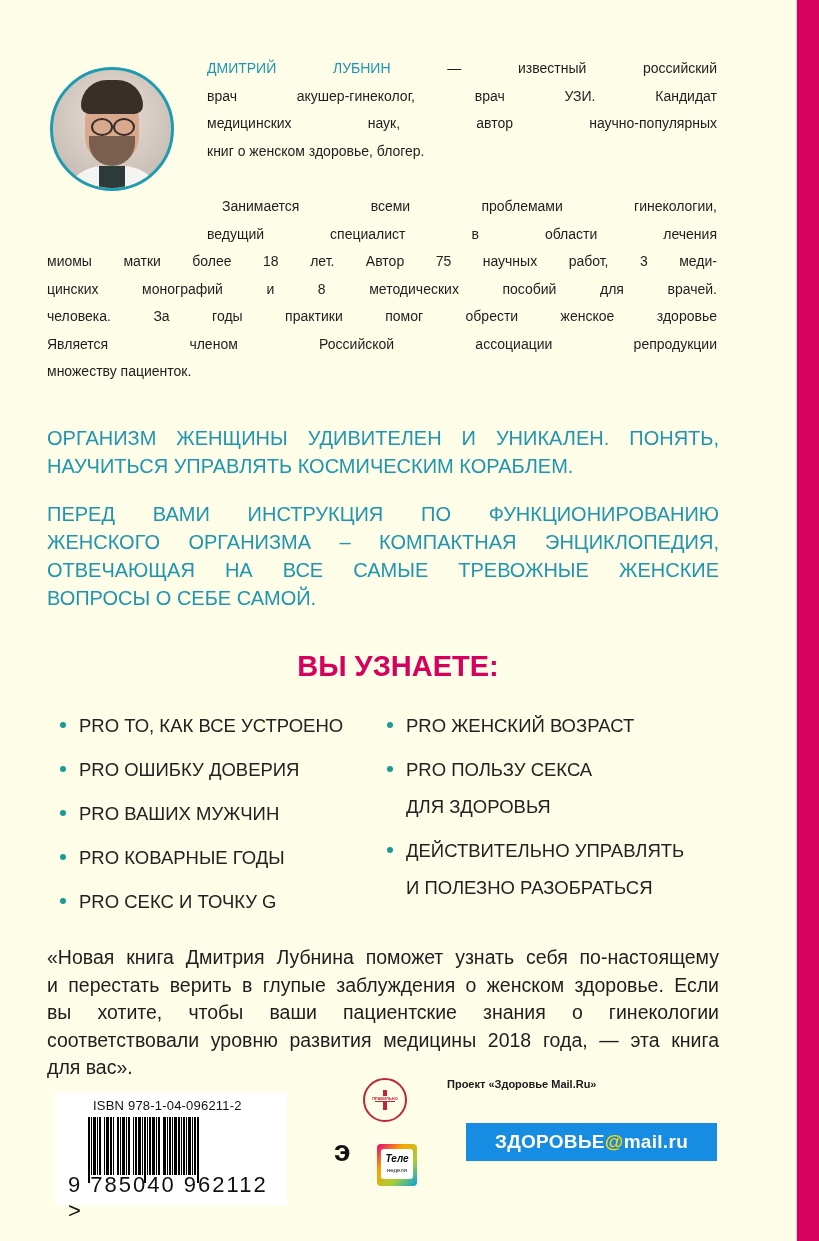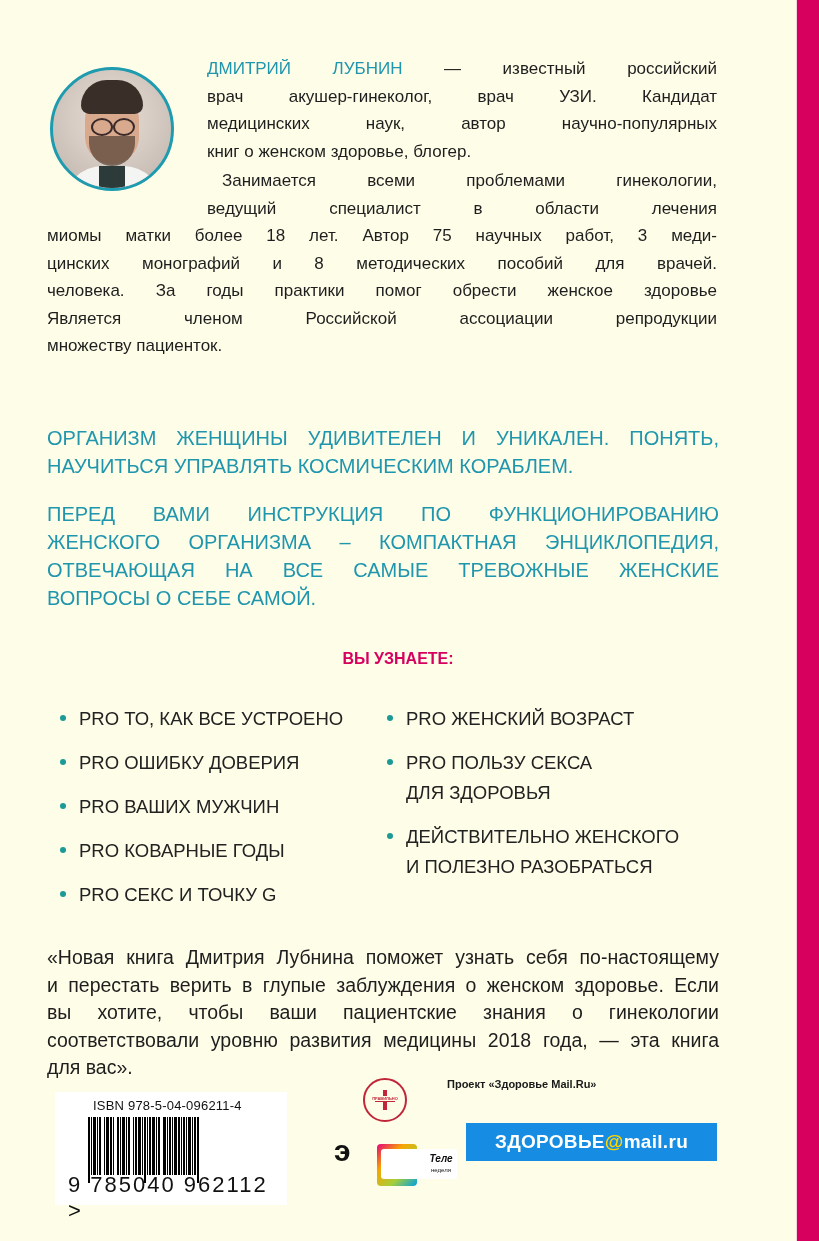--- a/index.html
+++ b/index.html
@@ -15,55 +15,55 @@
     border:3px solid #1f9bb0; box-sizing:border-box; overflow:hidden;
     background:radial-gradient(circle at 50% 40%, #e8dcd3 0%, #d7ccc3 45%, #bcb2aa 100%);
   }
   .photo .hair { position:absolute; left:28px; top:10px; width:62px; height:34px; border-radius:30px 30px 10px 10px; background:#3a2e28; }
   .photo .face { position:absolute; left:32px; top:26px; width:54px; height:68px; border-radius:26px 26px 30px 30px; background:#d9a98e; }
   .photo .glasses { position:absolute; top:48px; width:18px; height:14px; border:2px solid #3a2a2a; border-radius:50%; }
   .photo .beard { position:absolute; left:36px; top:66px; width:46px; height:30px; border-radius:0 0 24px 24px; background:#5a4538; opacity:.75; }
   .photo .coat { position:absolute; left:10px; top:96px; width:100px; height:40px; border-radius:40px 40px 0 0; background:#f4f4f2; }
   .photo .shirt { position:absolute; left:46px; top:96px; width:26px; height:30px; background:#2d3a3a; }
 
-  .para { position:absolute; font-size:17px; line-height:27.5px; text-align:justify; text-align-last:left; }
+  .para { position:absolute; font-size:14px; line-height:27.5px; text-align:justify; text-align-last:left; }
   .bio1 { left:207px; top:55px; width:510px; }
   .bio1 .name { color:#1f96ad; }
-  .bio2 { left:47px; top:167px; width:670px; }
+  .bio2 { left:47px; top:193px; width:670px; }
   .line { display:block; text-align:justify; text-align-last:justify; }
   .line.last { text-align-last:left; }
 
   .caps { position:absolute; left:47px; width:672px; color:#1f96ad; font-size:20px; line-height:28px; font-family:"Liberation Sans Narrow","Liberation Sans",sans-serif; letter-spacing:0; }
   .caps1 { top:424px; }
   .caps2 { top:500px; }
 
-  .learn-title { position:absolute; left:0; width:796px; top:650px; text-align:center; color:#d6005f; font-weight:bold; font-size:16px; }
+  .learn-title { position:absolute; left:0; width:796px; top:650px; text-align:center; color:#d6005f; font-weight:bold; font-size:29px; }
   .bullets { position:absolute; top:704px; font-size:18.5px; line-height:30px; color:#222; }
   .bullets.left { left:58px; }
   .bullets.right { left:385px; }
   .bullet { position:relative; padding-left:21px; margin-bottom:14px; }
   .bullet .dot { position:absolute; left:2px; top:11px; width:6px; height:6px; border-radius:50%; background:#1c9a96; }
-  .bullet .t { display:block; }
+  .bullet .t { display:block;margin-top:7px; }
 
   .quote { position:absolute; left:47px; top:944px; width:672px; font-size:19.5px; line-height:27.5px; }
 
   .isbn-box { position:absolute; left:55px; top:1092px; width:232px; height:113px; background:#ffffff; }
   .isbn-text { position:absolute; left:38px; top:6px; font-size:13px; letter-spacing:.2px; color:#111; }
   .barcode { position:absolute; left:33px; top:25px; width:180px; height:58px; display:flex; align-items:stretch; }
   .barcode i { display:block; background:#000; margin-right:1px; }
   .digits { position:absolute; left:13px; top:80px; font-size:22px; color:#111; letter-spacing:2px; }
 
   .eksmo { position:absolute; left:334px; top:1134px; font-size:30px; color:#111; font-weight:bold; }
   .stamp { position:absolute; left:363px; top:1078px; width:44px; height:44px; border:2px solid #c0253a; border-radius:50%; box-sizing:border-box; }
   .stamp .cross { position:absolute; left:10px; top:10px; width:20px; height:20px; }
   .stamp .ch { position:absolute; left:0; top:8px; width:20px; height:4px; background:#c0253a; }
   .stamp .cv { position:absolute; left:8px; top:0; width:4px; height:20px; background:#c0253a; }
   .stamp .lbl { position:absolute; left:4px; top:16px; width:32px; font-size:4px; text-align:center; color:#c0253a; font-weight:bold; background:#fefde8; }
   .tele { position:absolute; left:377px; top:1144px; width:40px; height:42px; background:linear-gradient(135deg,#e6007e,#f7a600,#a6ce39,#00a0e3); border-radius:4px; }
-  .tele .inner { position:absolute; left:4px; top:5px; width:32px; height:30px; background:#fff; border-radius:3px; text-align:center;padding-left:44px; }
+  .tele .inner { position:absolute; left:4px; top:5px; width:32px; height:30px; background:#fff; border-radius:3px; text-align:center; }
   .tele .t1 { font-size:10px; font-weight:bold; font-style:italic; color:#111; line-height:14px; display:block; margin-top:3px; }
   .tele .t2 { font-size:6px; color:#111; line-height:8px; display:block; }
 
   .project { position:absolute; left:447px; top:1078px; font-size:11px; font-weight:bold; color:#1a1a1a; }
   .mailru { position:absolute; left:466px; top:1123px; width:251px; height:38px; background:#168de2; color:#fff; font-size:19px; line-height:38px; text-align:center; font-weight:bold; letter-spacing:.3px; }
   .mailru .at { color:#ffd400; }
 </style>
 </head>
 <body>
 
@@ -138,35 +138,35 @@
       <span class="dot"></span>
       <span class="t">PRO ЖЕНСКИЙ ВОЗРАСТ</span>
     </div>
   <div class="bullet">
       <span class="dot"></span>
       <span class="t">PRO ПОЛЬЗУ СЕКСА</span>
       <span class="t">ДЛЯ ЗДОРОВЬЯ</span>
     </div>
   <div class="bullet">
       <span class="dot"></span>
-      <span class="t">ДЕЙСТВИТЕЛЬНО ЖЕНСКОГО</span>
+      <span class="t">ДЕЙСТВИТЕЛЬНО УПРАВЛЯТЬ</span>
       <span class="t">И ПОЛЕЗНО РАЗОБРАТЬСЯ</span>
     </div>
 </div>
 
 <div class="para quote">
   <span class="line">«Новая книга Дмитрия Лубнина поможет узнать себя по-настоящему</span>
   <span class="line">и перестать верить в глупые заблуждения о женском здоровье. Если</span>
   <span class="line">вы хотите, чтобы ваши пациентские знания о гинекологии</span>
   <span class="line">соответствовали уровню развития медицины 2018 года, — эта книга</span>
   <span class="line last">для вас».</span>
 </div>
 
 <div class="isbn-box">
-  <div class="isbn-text">ISBN 978-5-04-096211-4</div>
+  <div class="isbn-text">ISBN 978-1-04-096211-2</div>
   <div class="barcode">
     <i style="width:2px;height:66px"></i>
       <i style="width:1px"></i>
       <i style="width:3px"></i>
       <i style="width:1px"></i>
       <i style="width:2px"></i>
       <i style="width:1px;opacity:0"></i>
       <i style="width:1px"></i>
       <i style="width:3px"></i>
       <i style="width:2px"></i>

